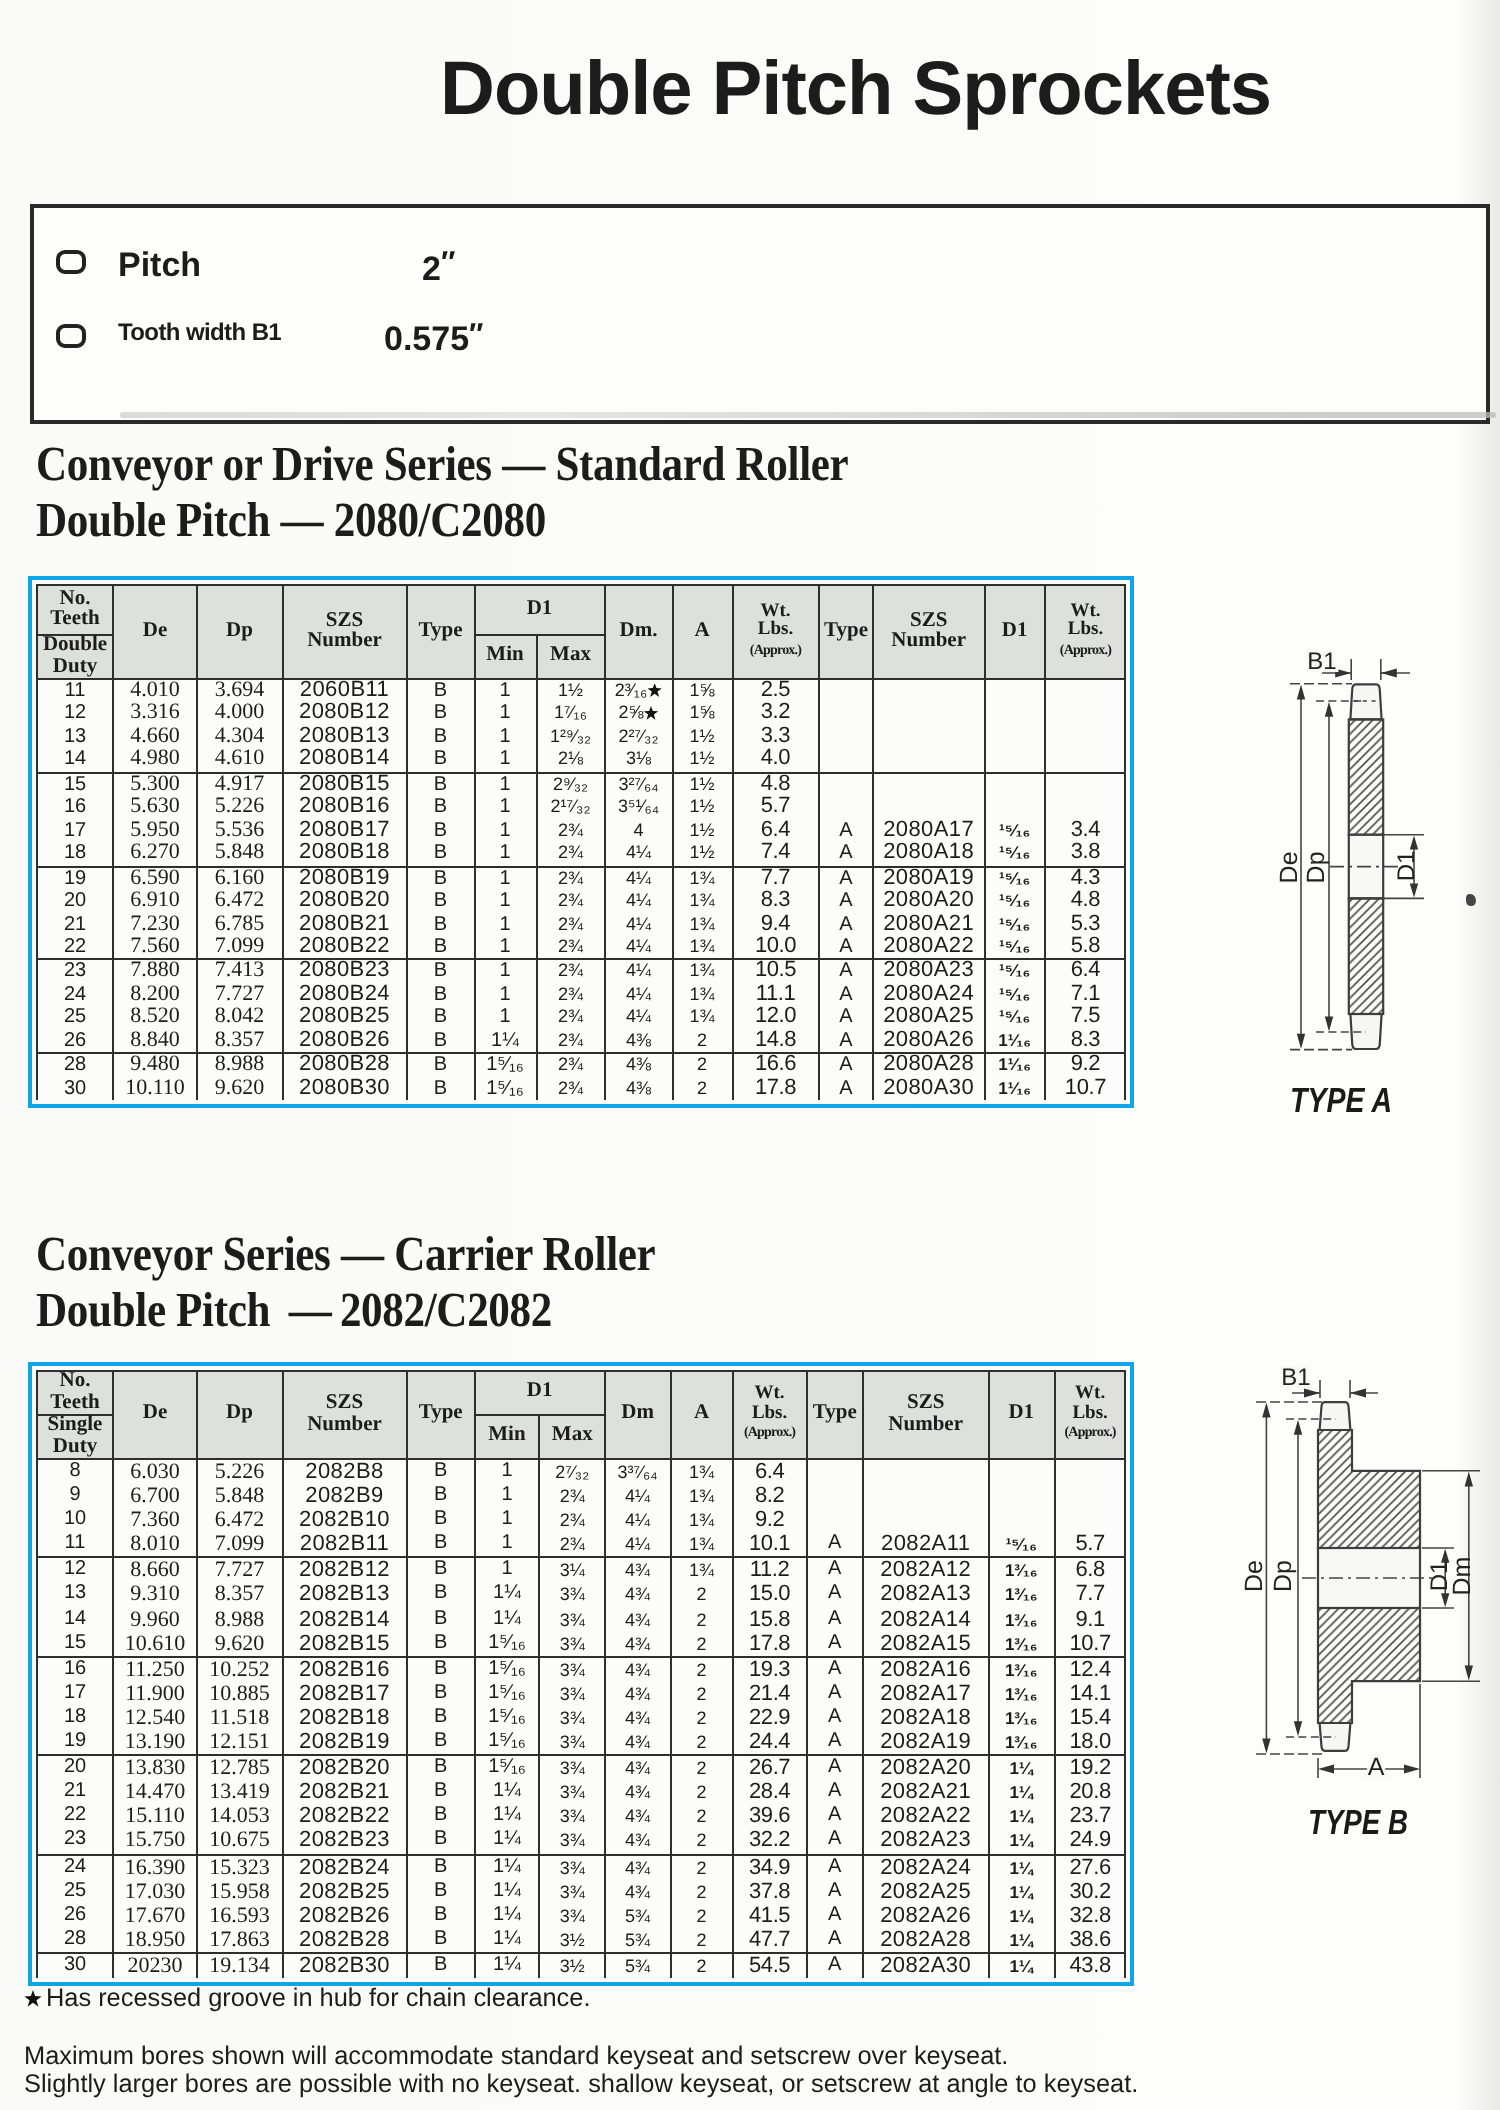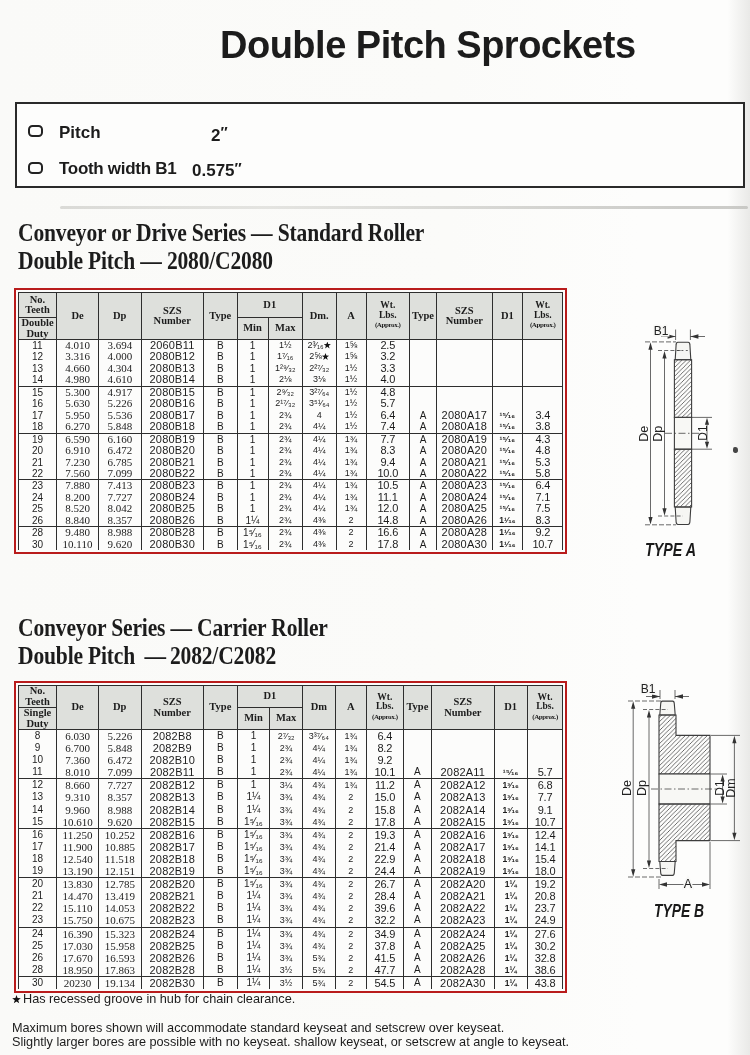--- a/index.html
+++ b/index.html
@@ -19,37 +19,37 @@
  .dtab td {border-left:1px solid #2e2e2e;border-right:1px solid #2e2e2e;padding:0;
    text-align:center;vertical-align:middle;overflow:hidden;white-space:nowrap;}
  .dtab tr.ge td {border-bottom:1px solid #2e2e2e;}
  .c0 {font-family:Liberation Sans, sans-serif;font-size:10px;margin-left:13px;}
  .c1 {font-family:"Liberation Serif",serif;font-size:11px;}
  .c3 {font-size:11px;letter-spacing:0.2px;}
  .c4 {font-size:10px;}
  .c6 {font-size:9px;}
  .c9 {font-size:11px;letter-spacing:-0.2px;}
  .c12 {font-size:8.5px;font-weight:bold;}
- .twrap {border:2px solid #b91c1c;padding:2px;background:#fcfcfb;}
+ .twrap {border:2px solid #0ea5e9;padding:2px;background:#fcfcfb;}
  .st {display:inline-block;width:7.5px;height:7.5px;background:#111;margin-left:0;vertical-align:-1px;
    clip-path:polygon(50% 0,62% 34%,98% 36%,69% 57%,80% 93%,50% 71%,20% 93%,31% 57%,2% 36%,38% 34%);}
  .sechead {font-family:"Liberation Serif",serif;font-weight:bold;font-size:24.5px;line-height:27.5px;letter-spacing:-0.2px;transform:scaleX(0.88);transform-origin:left top;white-space:nowrap;}
 </style></head>
 <body>
 
 <div class="abs" style="left:220px;top:24px;font-size:38px;font-weight:bold;letter-spacing:-0.5px;">Double Pitch Sprockets</div>
 
-<div class="abs" style="left:15px;top:102px;width:730px;height:86px;border:2px solid #2a2a2a;background:#fdfdfc;box-sizing:border-box;">
+<div class="abs" style="left:15px;top:102px;width:730px;height:110px;border:2px solid #2a2a2a;background:#fdfdfc;box-sizing:border-box;">
 
   <div style="position:absolute;left:11px;top:21px;width:11px;height:8px;border:2px solid #222;border-radius:4.5px;"></div>
   <div style="position:absolute;left:42px;top:19px;font-size:17px;font-weight:bold;">Pitch</div>
   <div style="position:absolute;left:194px;top:19px;font-size:17px;font-weight:bold;">2<span style="font-size:15px;vertical-align:4px;">″</span></div>
 
   <div style="position:absolute;left:11px;top:58px;width:11px;height:8px;border:2px solid #222;border-radius:4.5px;"></div>
-  <div style="position:absolute;left:42px;top:55px;font-size:17px;font-weight:bold;letter-spacing:-0.3px;">Tooth width B1</div>
+  <div style="position:absolute;left:42px;top:55px;font-size:12px;font-weight:bold;letter-spacing:-0.3px;">Tooth width B1</div>
   <div style="position:absolute;left:175px;top:55px;font-size:17px;font-weight:bold;">0.575<span style="font-size:15px;vertical-align:3px;">″</span></div>
 </div>
 
 <div class="abs" style="left:60px;top:206px;width:688px;height:3px;background:linear-gradient(90deg,#cfcfcb,#dcdcd8 30%,#ccccc8 60%,#bcbcb8 90%);opacity:0.75;border-radius:2px;"></div>
 
 <div class="abs sechead" style="left:18px;top:219px;">Conveyor or Drive Series — Standard Roller<br>Double Pitch — 2080/C2080</div>
 
 <div class="abs twrap" style="left:14px;top:288px;">
   <table class="dtab t1">
 <colgroup>

